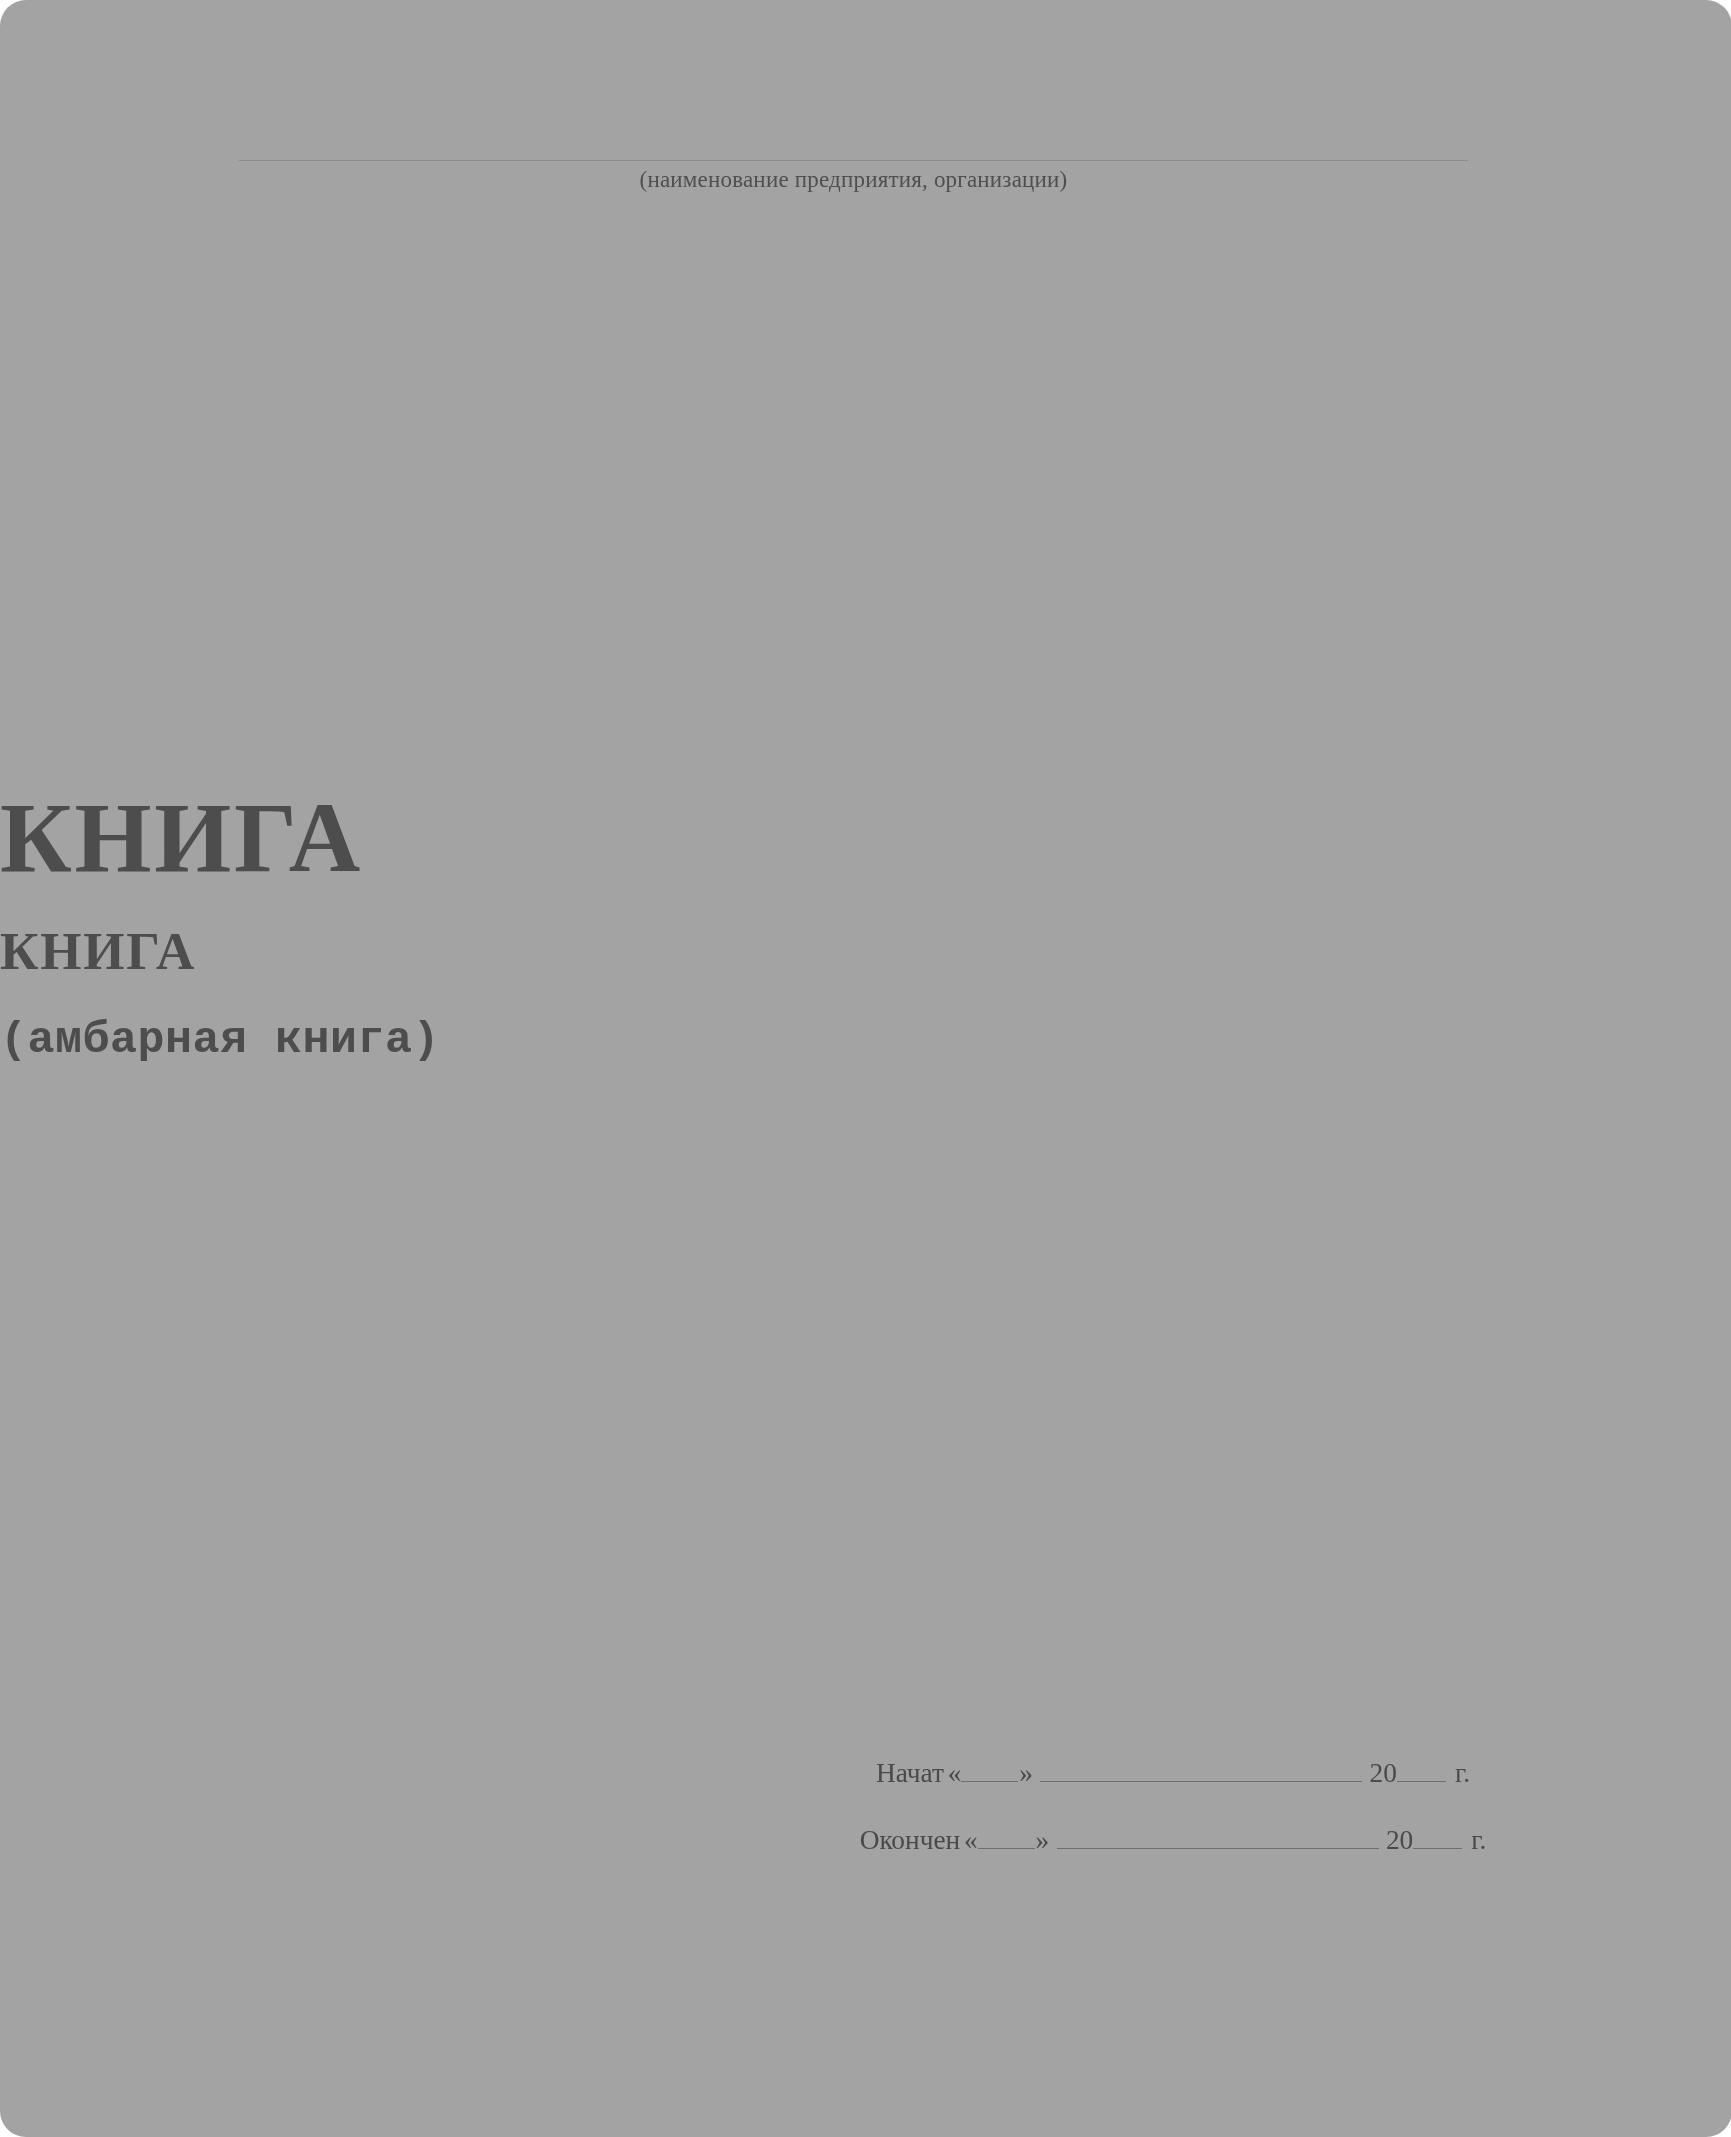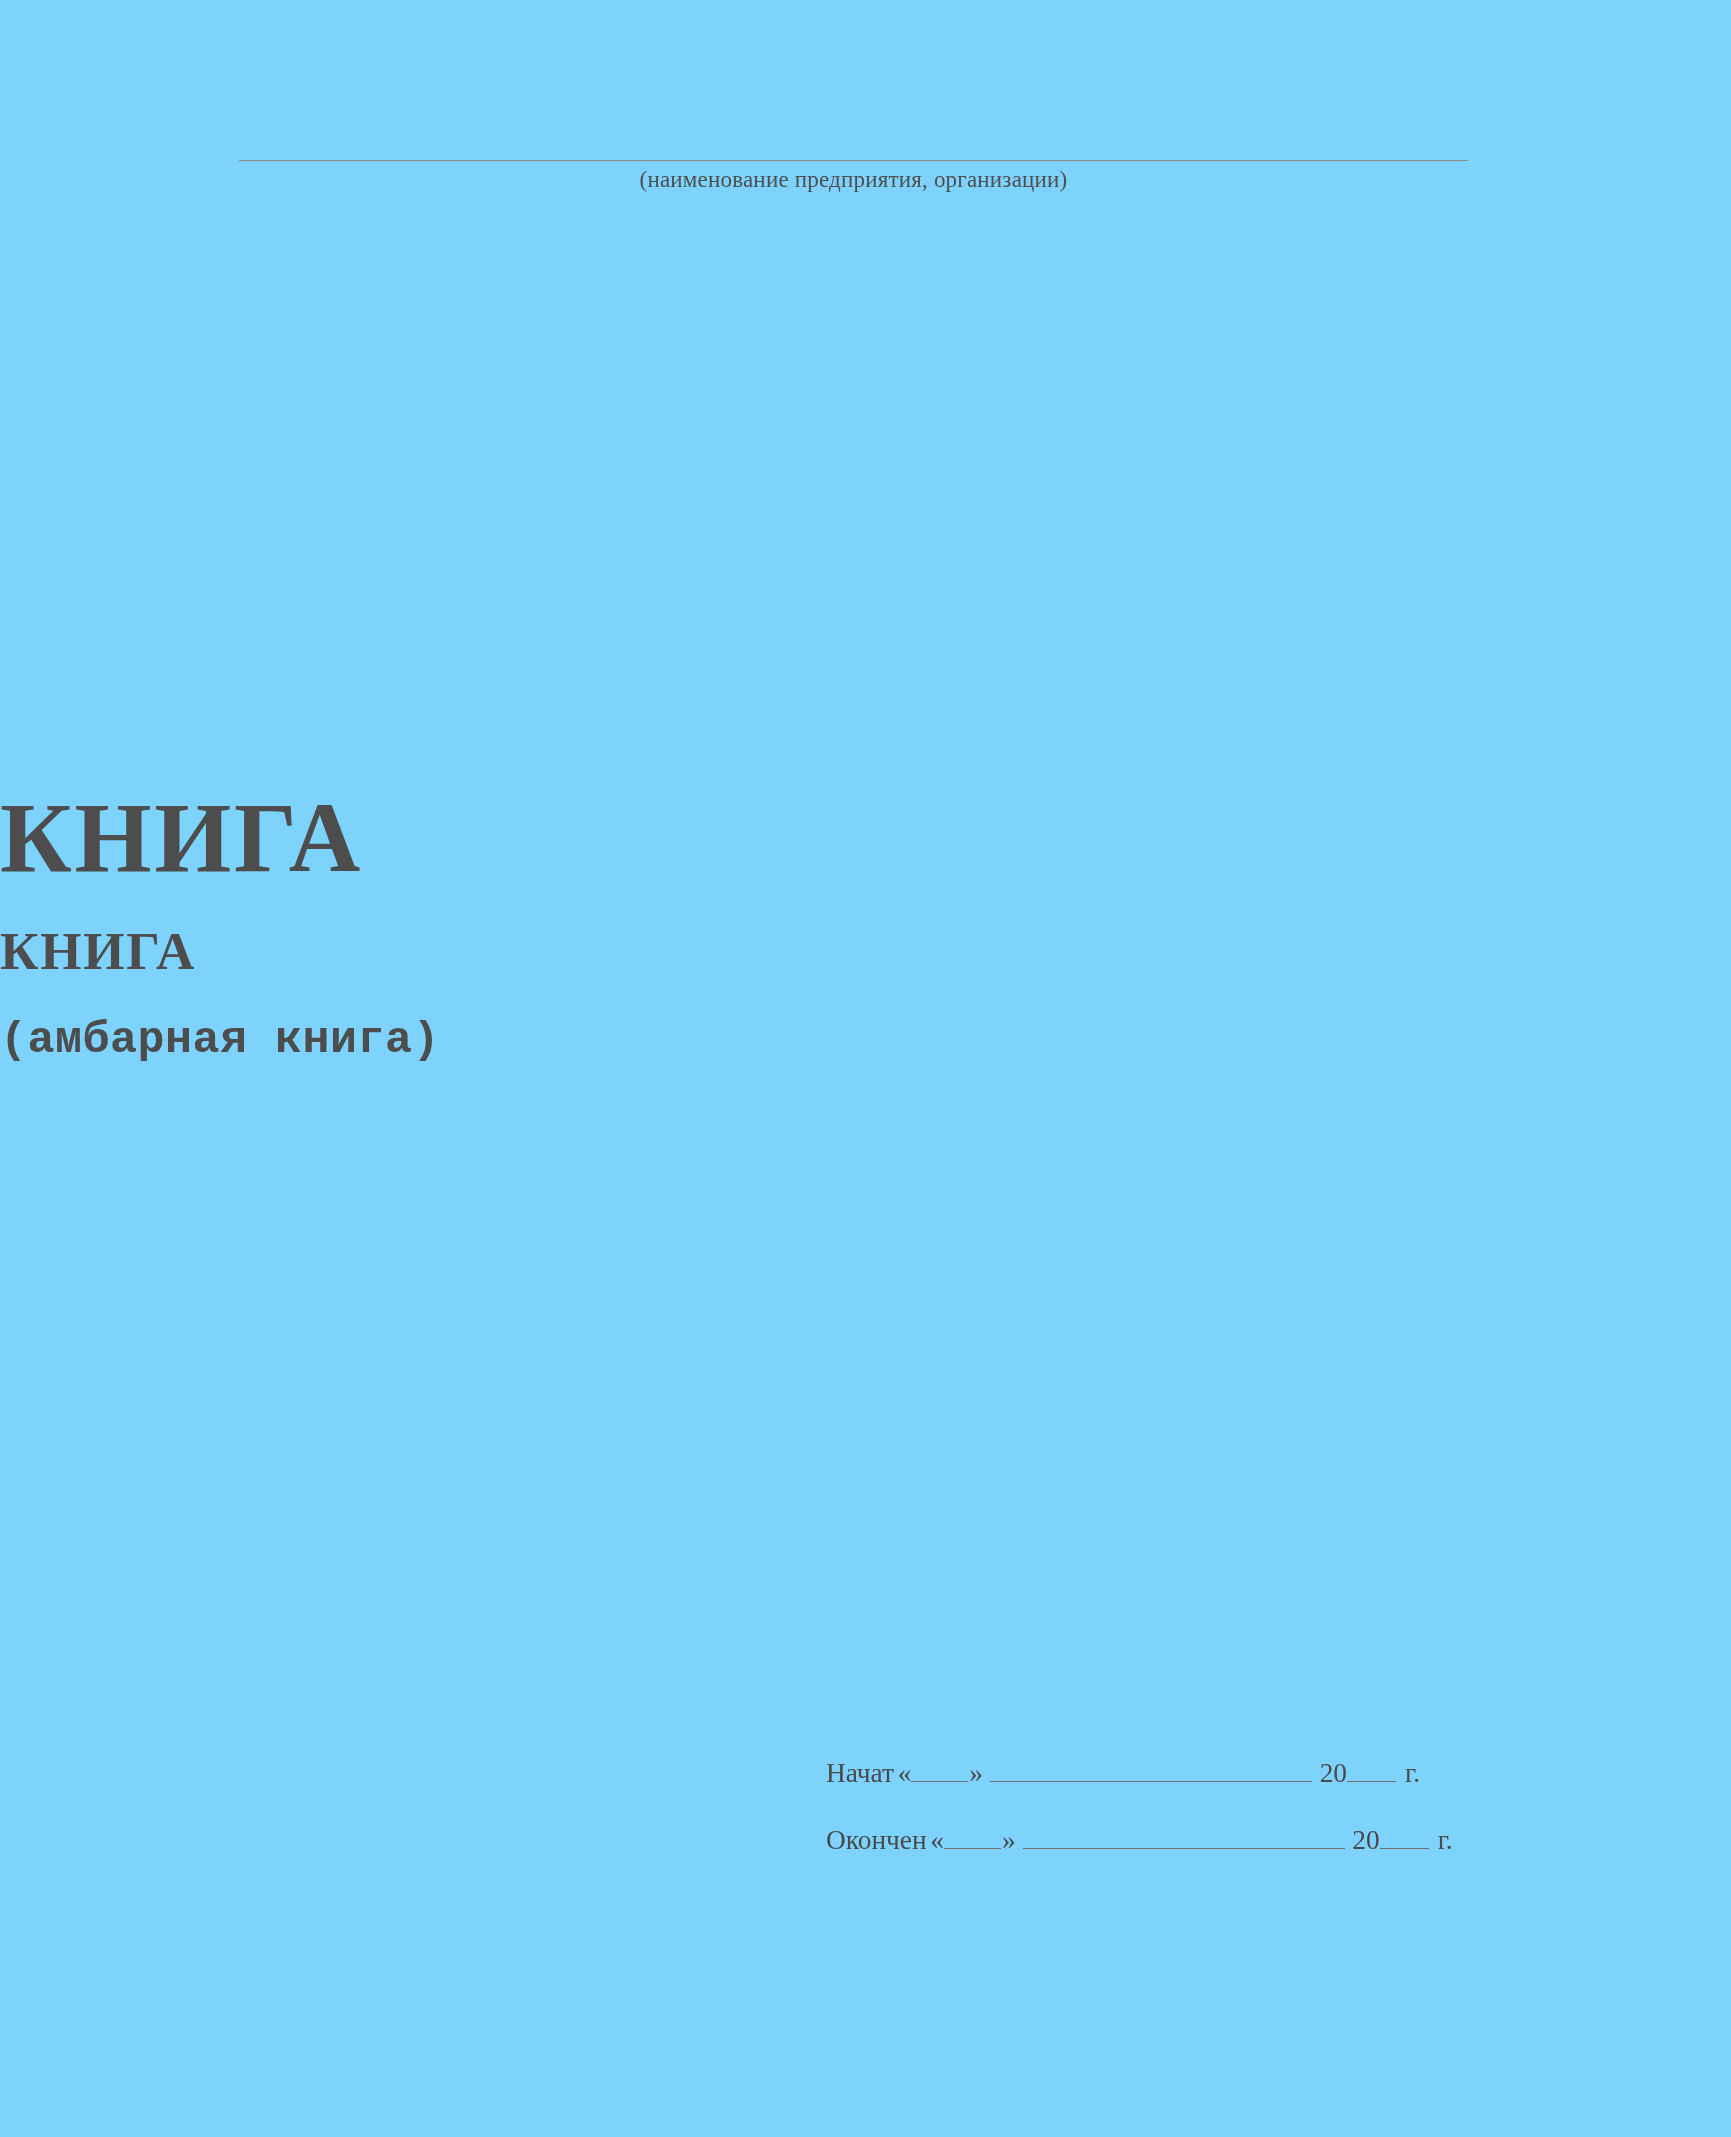--- a/index.html
+++ b/index.html
@@ -12,21 +12,22 @@
     height: 2137px;
     position: relative;
     font-family: "Liberation Serif", "DejaVu Serif", serif;
     color: #4a4a4a;
     overflow: hidden;
   }
 
   .page {
     position: absolute;
     inset: 0;
-    background: #7dd3fc;
+    background: #a3a3a3;
+    border-radius: 26px;
   }
 
   
   .org-block {
     position: absolute;
     left: 239px;
     top: 160px;
     width: 1229px;
   }
   .org-rule {
@@ -79,21 +80,21 @@
   
   .dates-block {
     position: absolute;
     right: 212px;
     bottom: 270px;
     width: 694px;
   }
   .date-row {
     display: flex;
     align-items: baseline;
-    justify-content: flex-start;
+    justify-content: center;
     font-size: 27.4px;
     color: #4a4a4a;
     white-space: nowrap;
     margin-bottom: 35px;
   }
   .date-row:last-child { margin-bottom: 11px; }
   .date-label {
     margin-right: 3.7px;
   }
   .date-quote-open { margin-right: 0; }

